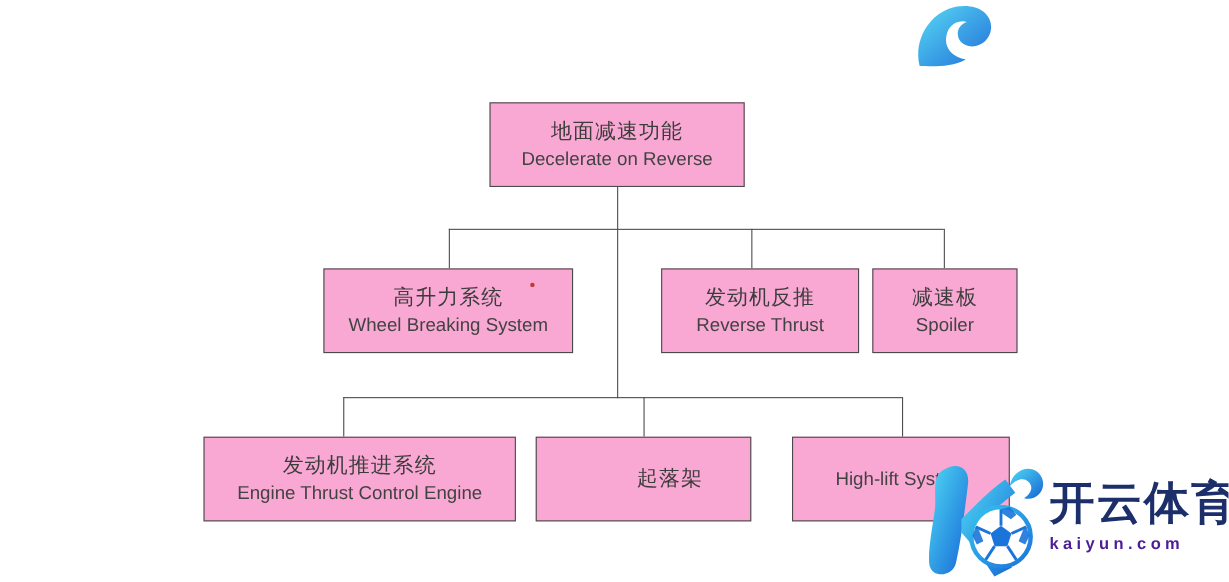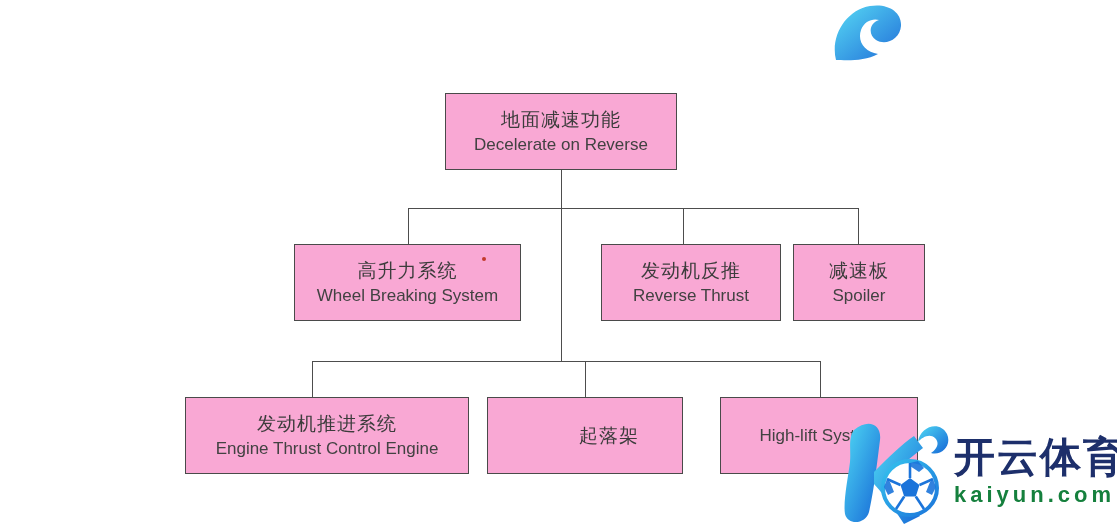--- a/index.html
+++ b/index.html
@@ -68,21 +68,21 @@
     z-index:5;
     justify-content:space-between;
   }
   .wm-logo{width:112px;height:110px;flex:0 0 auto;}
   .wm-text{margin-left:4px;display:flex;flex-direction:column;align-items:flex-start;}
   .wm-zh{
     font-size:41px;font-weight:800;color:#1d2f6b;
     letter-spacing:2px;line-height:44px;white-space:nowrap;
   }
   .wm-domain{
-    font-size:22px;font-weight:800;color:#15803d;
+    font-size:15px;font-weight:800;color:#4c1d95;
     letter-spacing:4px;line-height:26px;margin-top:3px;white-space:nowrap;
   }
   
   .wm-corner{position:absolute;left:832px;top:2px;width:74px;height:62px;z-index:4;}
 </style>
 </head>
 <body>
 
 <div class="canvas">
 

